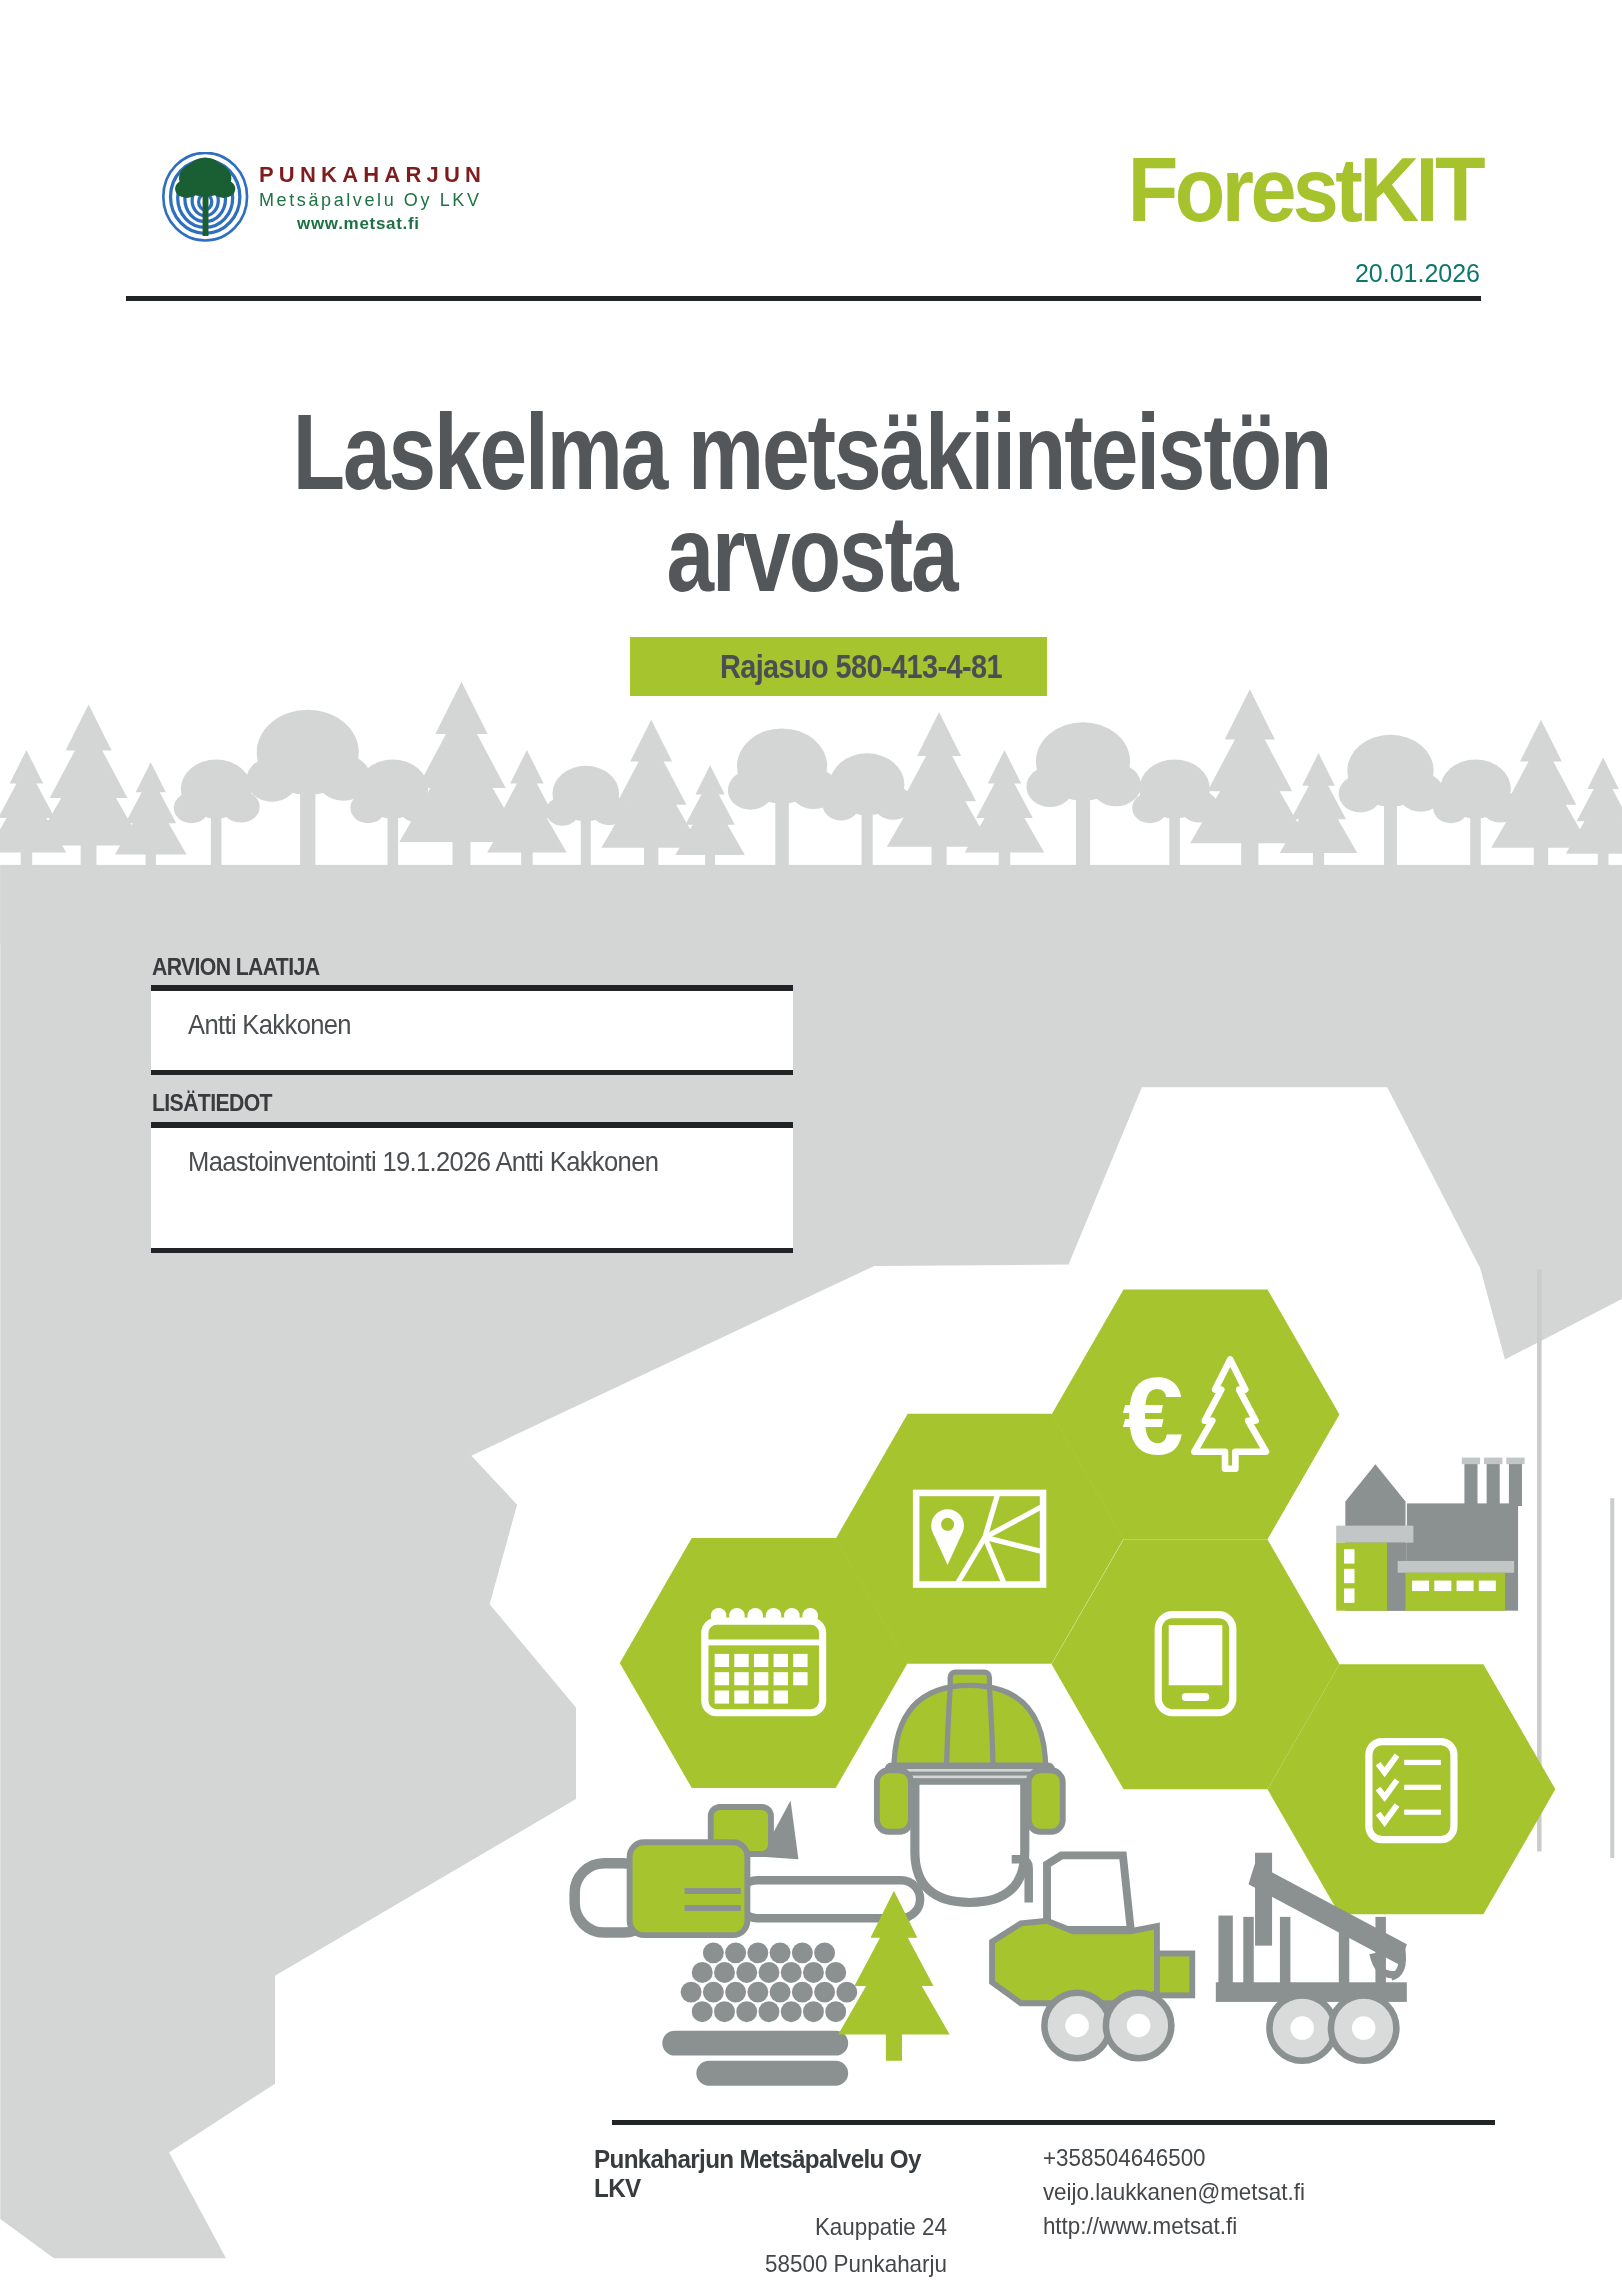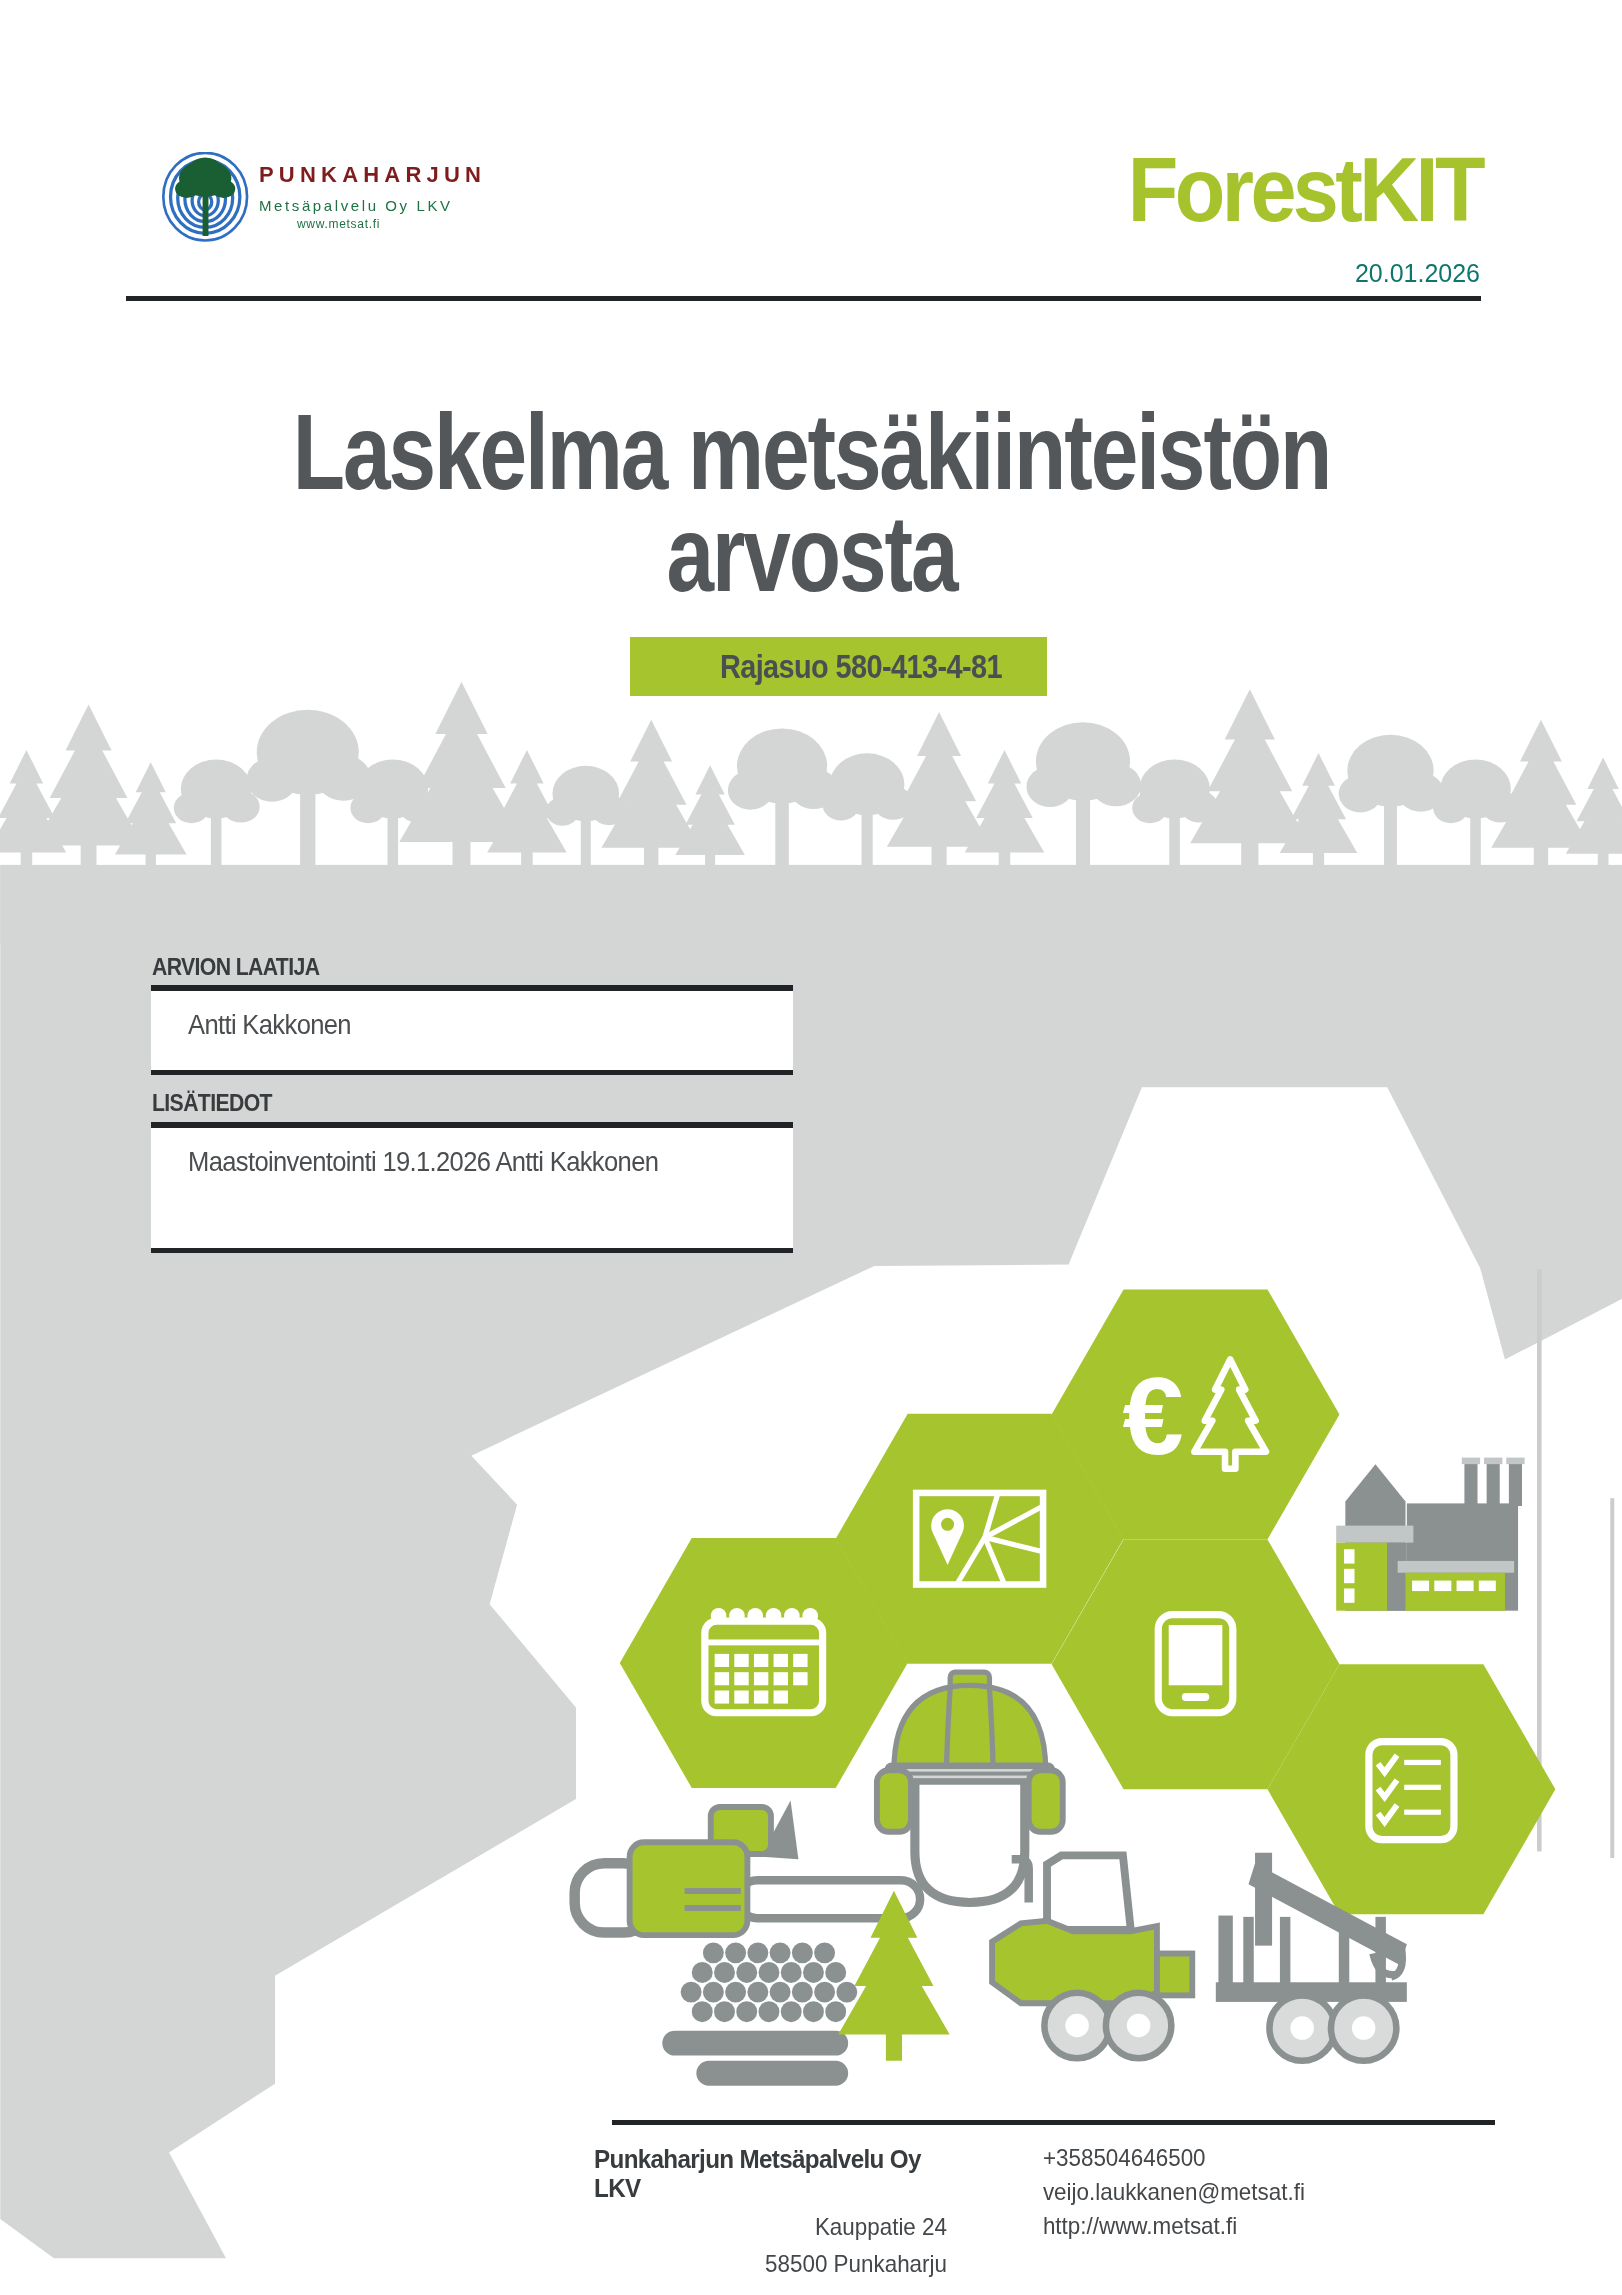--- a/index.html
+++ b/index.html
@@ -4,22 +4,22 @@
 <style>
   html,body{margin:0;padding:0;}
   body{
     width:1623px;height:2295px;position:relative;background:#ffffff;
     font-family:"Liberation Sans", sans-serif;color:#3d4042;overflow:hidden;
   }
   .abs{position:absolute;}
   
   .logo-text-block{left:259px;top:162px;width:275px;}
   .logo-name{font-weight:bold;font-size:22px;letter-spacing:5.2px;color:#7f1d1d;}
-  .logo-sub{font-size:15px;letter-spacing:2.6px;color:#1d7144;margin-top:9px;}
-  .logo-url{font-size:12px;font-weight:normal;letter-spacing:0.7px;color:#1d7144;margin-top:2.6px;margin-left:38px;}
+  .logo-sub{font-size:18px;letter-spacing:2.6px;color:#1d7144;margin-top:2px;}
+  .logo-url{font-size:17px;font-weight:bold;letter-spacing:0.7px;color:#1d7144;margin-top:2.6px;margin-left:38px;}
   .forestkit{right:141px;top:139px;font-size:90px;font-weight:bold;letter-spacing:-3.9px;color:#a6c32d;transform:scaleX(.92);transform-origin:right top;}
   .doc-date{right:143px;top:259px;font-size:25px;color:#0f766e;}
   .header-rule{left:126px;top:296px;width:1355px;height:5.2px;background:#212426;}
   
   .title-line{left:0;width:1623px;text-align:center;font-weight:bold;color:#54575a;font-size:107px;letter-spacing:-2.6px;transform:scaleX(.8);transform-origin:center;}
   .title-1{top:390px;}
   .title-2{top:492px;}
   .badge{left:630px;top:637px;width:373px;height:59px;background:#a6c42e;display:flex;align-items:center;justify-content:center;padding-left:44px;}
   .badge span{font-weight:bold;font-size:34px;letter-spacing:-0.7px;color:#4b4f52;transform:scaleX(.85);}
   

